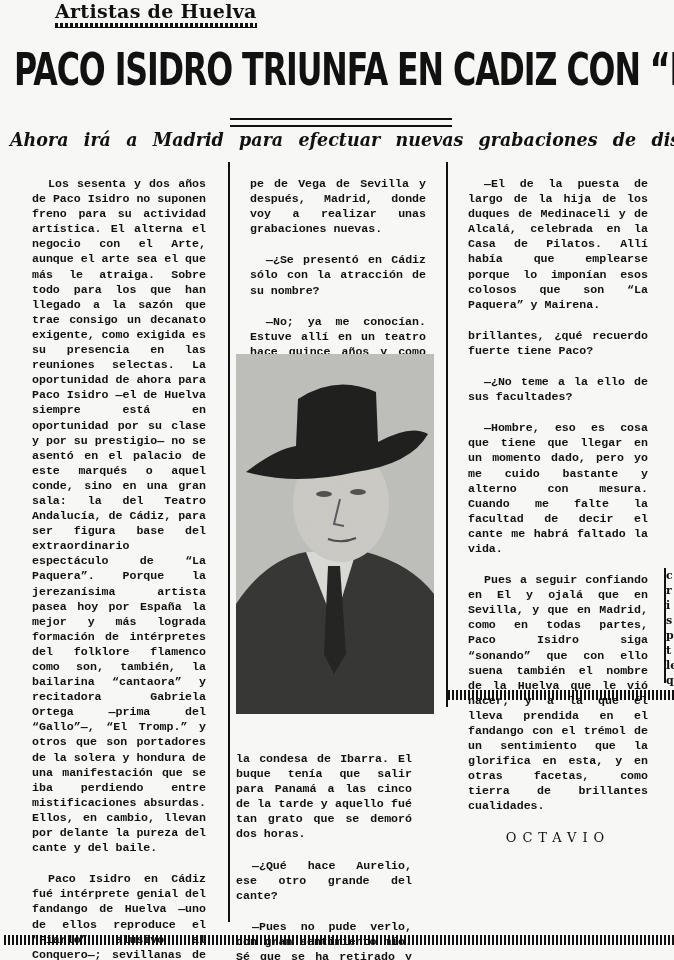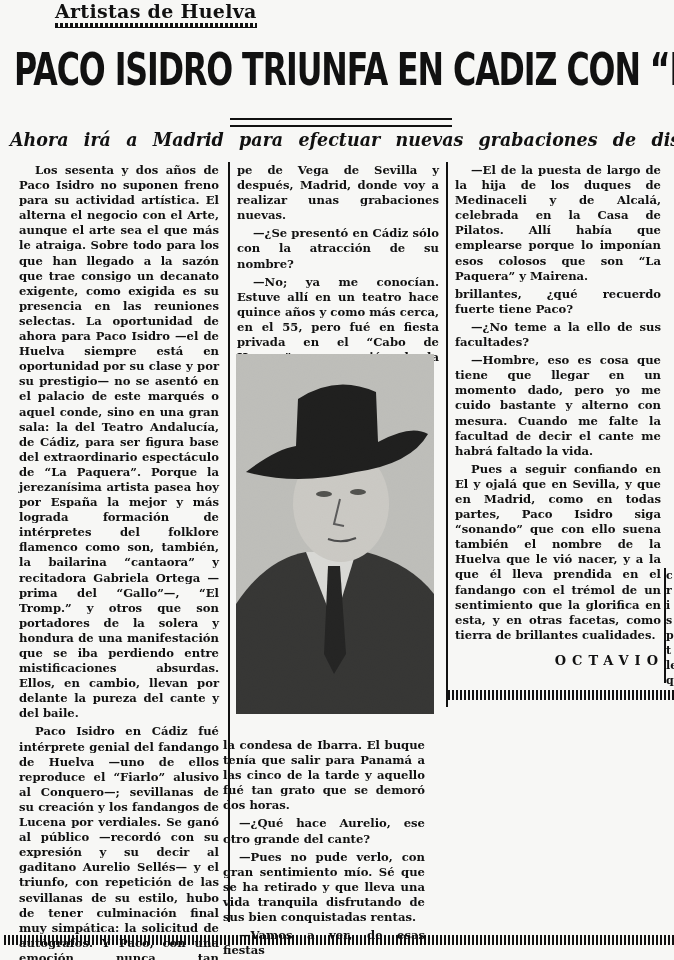--- a/index.html
+++ b/index.html
@@ -36,33 +36,33 @@
     font-family: "DejaVu Serif", serif; font-weight: bold; font-style: italic;
     font-size: 19px; word-spacing: 10px; white-space: nowrap;
     transform: scaleX(0.92); transform-origin: left top;
   }
   .col {
     position: absolute; top: 160px;
     font-family: "DejaVu Serif", serif; font-weight: bold;
     font-size: 11.6px; line-height: 15.1px;
     text-align: justify; hyphens: manual;
   }
-  .col p { margin: 3px; text-indent: 16px; }
+  .col p { margin: 16px; text-indent: 16px; font-family: Liberation Mono, monospace; }
   .col1 { left: 16px; width: 206px; }
   .col2 { left: 234px; width: 208px; }
   .col2b { left: 220px; width: 208px; top: 735px; }
   .col3 { left: 452px; width: 212px; }
   .vline { position: absolute; background: #111; width: 1.5px; }
   .photo {
     position: absolute; left: 236px; top: 354px; width: 198px; height: 360px;
     background: #bdbdb9; overflow: hidden;
   }
   .signature {
-    font-family: "DejaVu Serif", serif; font-weight: bold;
-    letter-spacing: 6px; text-align: right; margin-top: 10px; font-size: 13px;
+    font-family: "DejaVu Serif", serif; font-weight: normal;
+    letter-spacing: 6px; text-align: center; margin-top: 10px; font-size: 13px;
   }
   .hatch {
     position: absolute; height: 10px;
     background: repeating-linear-gradient(90deg, #111 0 2px, transparent 2px 4px);
   }
   .right-sliver {
     position: absolute; left: 666px; top: 568px; width: 8px;
     font-size: 11px; line-height: 15px; font-weight: bold; overflow: hidden;
   }
 </style>

